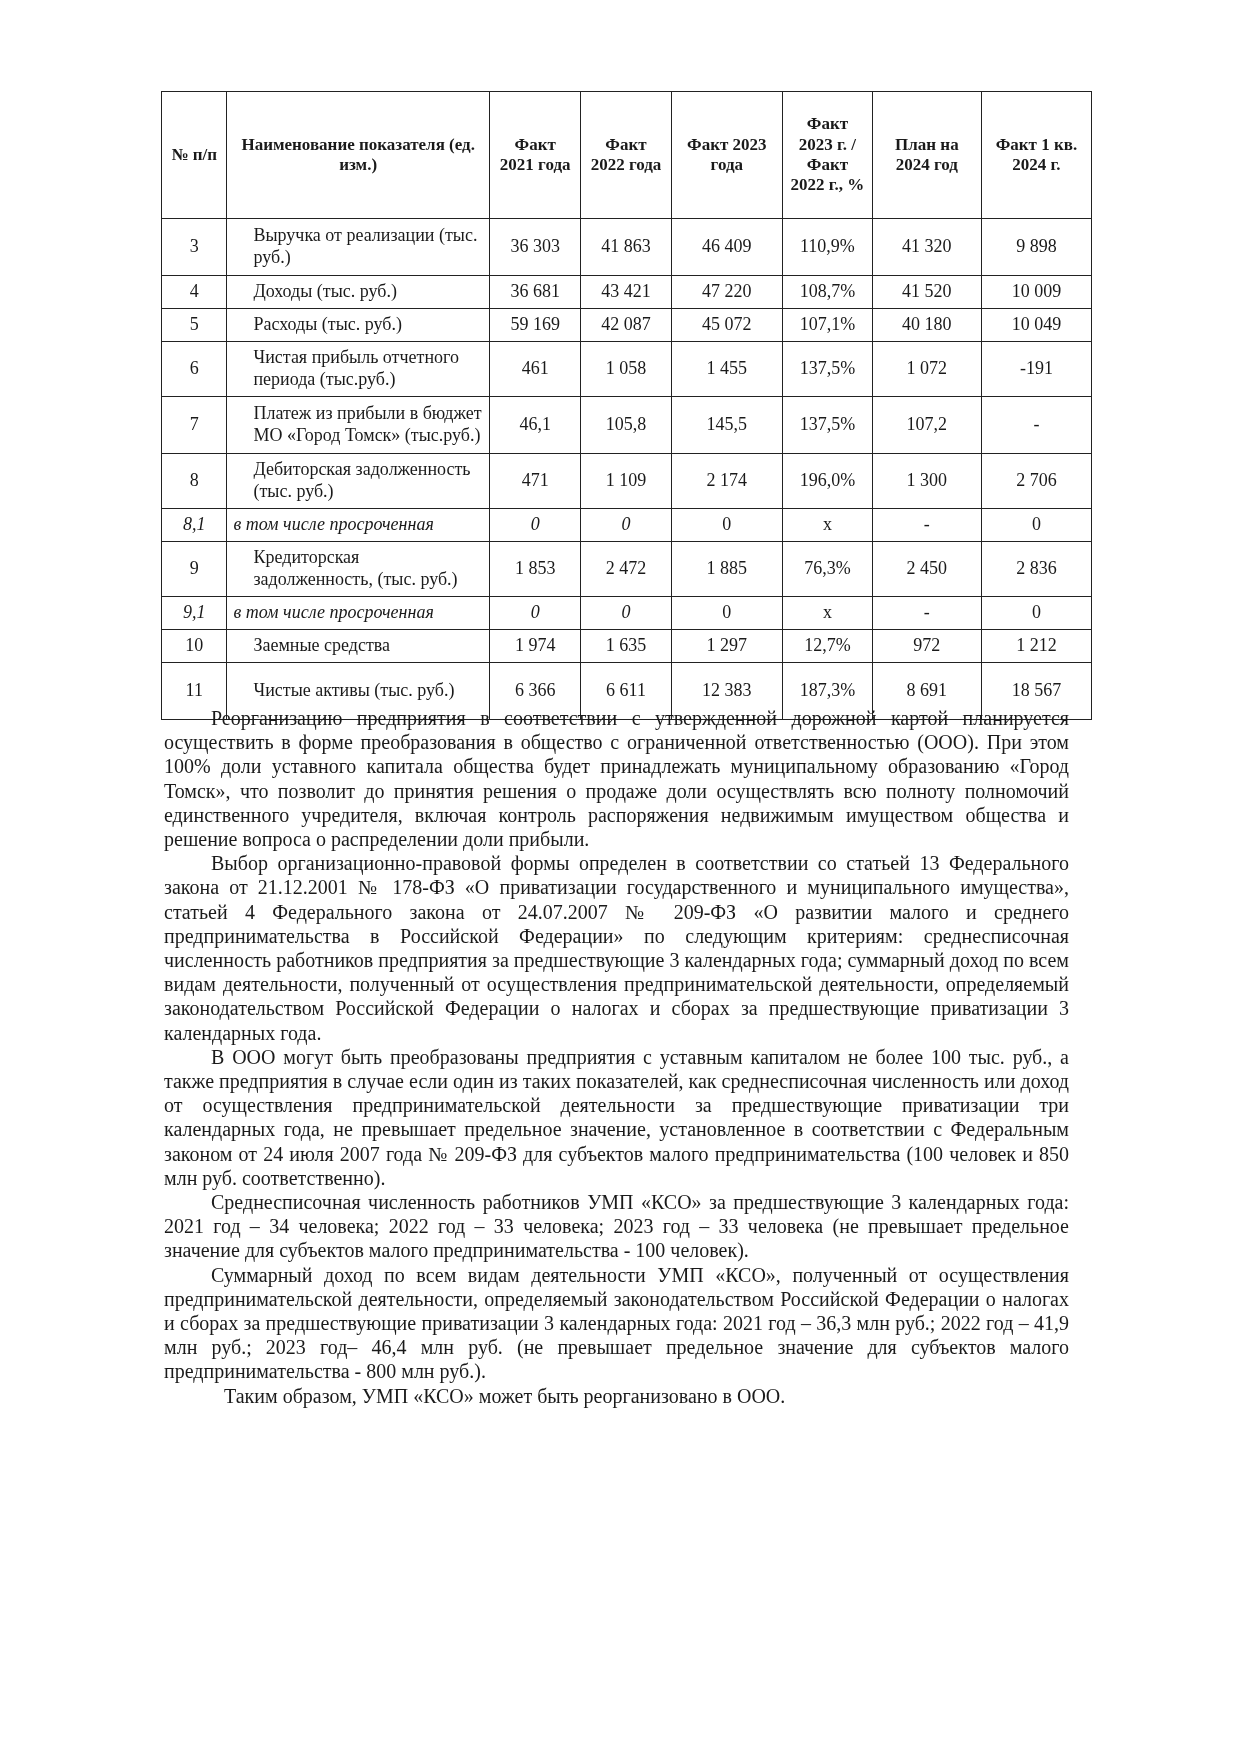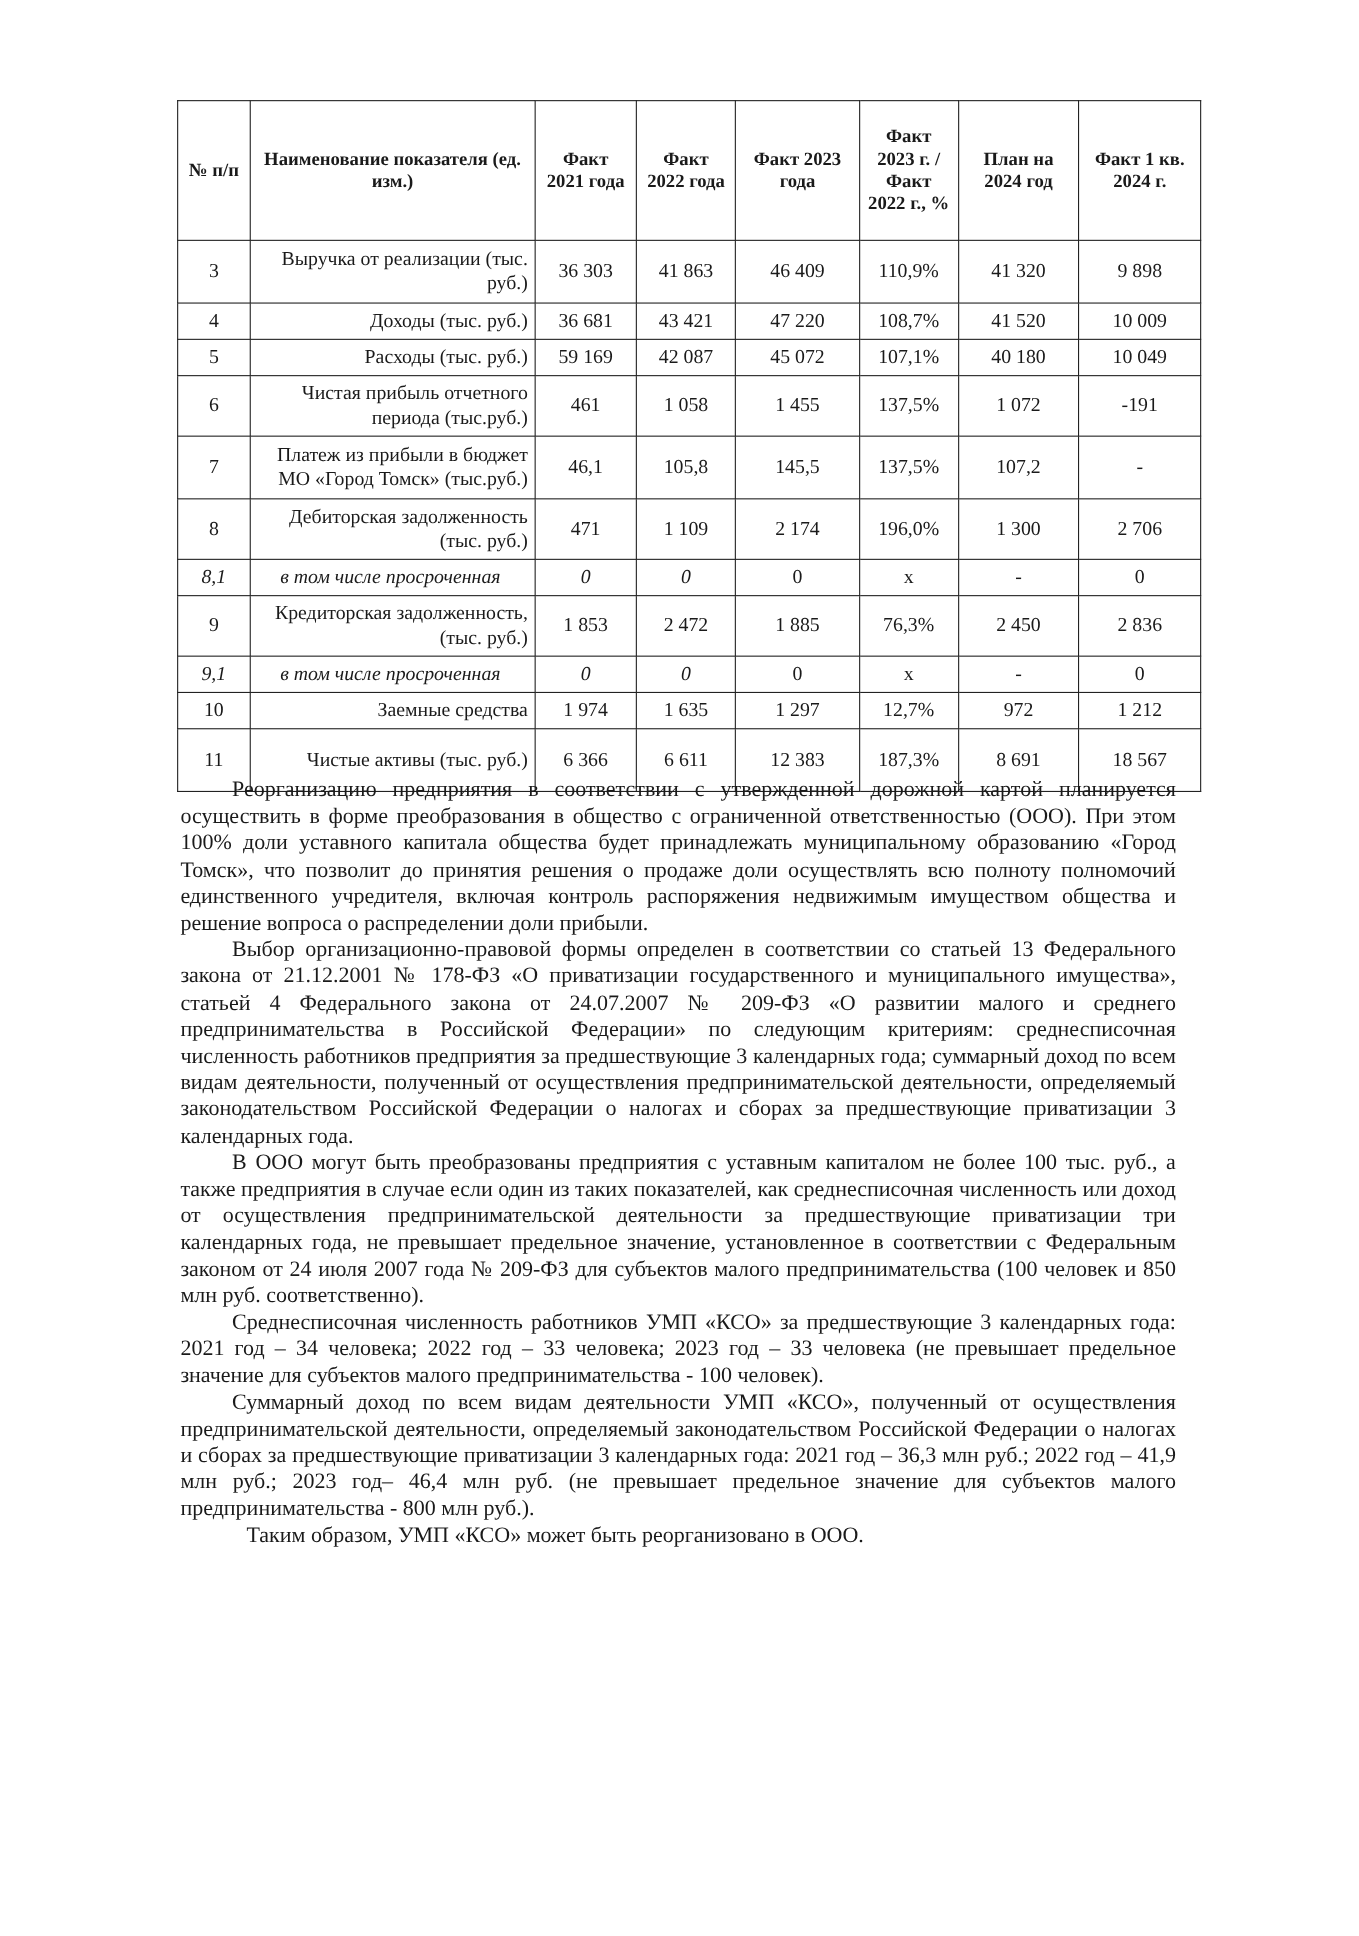--- a/index.html
+++ b/index.html
@@ -9,22 +9,22 @@
   }
   .page { position: absolute; left: 0; top: 0; width: 1235px; height: 1760px; }
   table.indicators {
     position: absolute; left: 161px; top: 91px; width: 931px;
     border-collapse: collapse; font-size: 18px; line-height: 1.2;
   }
   table.indicators th, table.indicators td {
     border: 1.5px solid #222; padding: 2px 6px; text-align: center; vertical-align: middle;
   }
   table.indicators th { font-weight: bold; font-size: 17px; height: 122px; }
-  table.indicators td.name { text-align: right; padding-left: 2px; }
-  table.indicators td.sub { text-align: center; font-style: italic; padding-right: 10px; }
+  table.indicators td.name { text-align: left; padding-left: 26px; }
+  table.indicators td.sub { text-align: left; font-style: italic; padding-right: 10px; }
   table.indicators td.italic { font-style: italic; font-family: Liberation Serif, serif; }
   col.c-num { width: 73px; } col.c-name { width: 290px; }
   col.c-f21 { width: 101px; } col.c-f22 { width: 99px; } col.c-f23 { width: 126px; }
   col.c-ratio { width: 95px; } col.c-plan { width: 123px; } col.c-q1 { width: 124px; }
   tr.r-tall td { height: 52px; } tr.r-short td { height: 28px; }
   tr.r-mid td { height: 50px; }
   .text {
     position: absolute; left: 164px; top: 706px; width: 905px;
     font-size: 20px; line-height: 24.2px; text-align: justify;
   }

